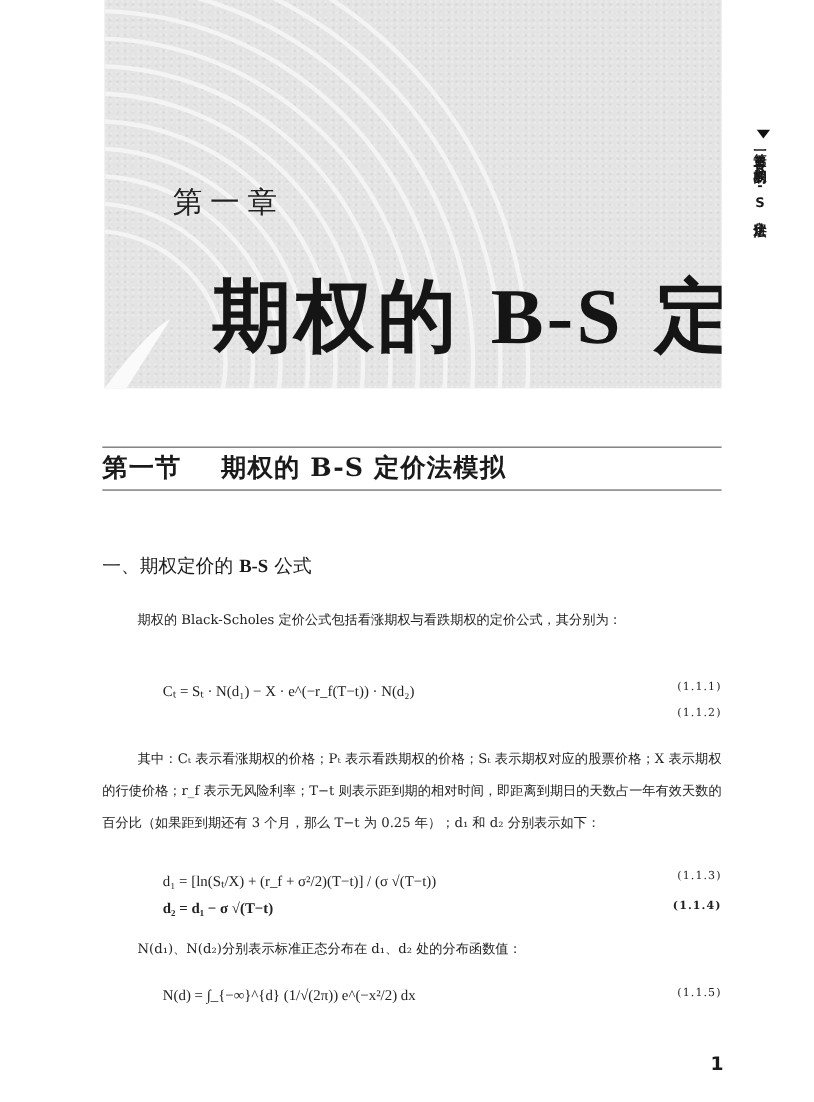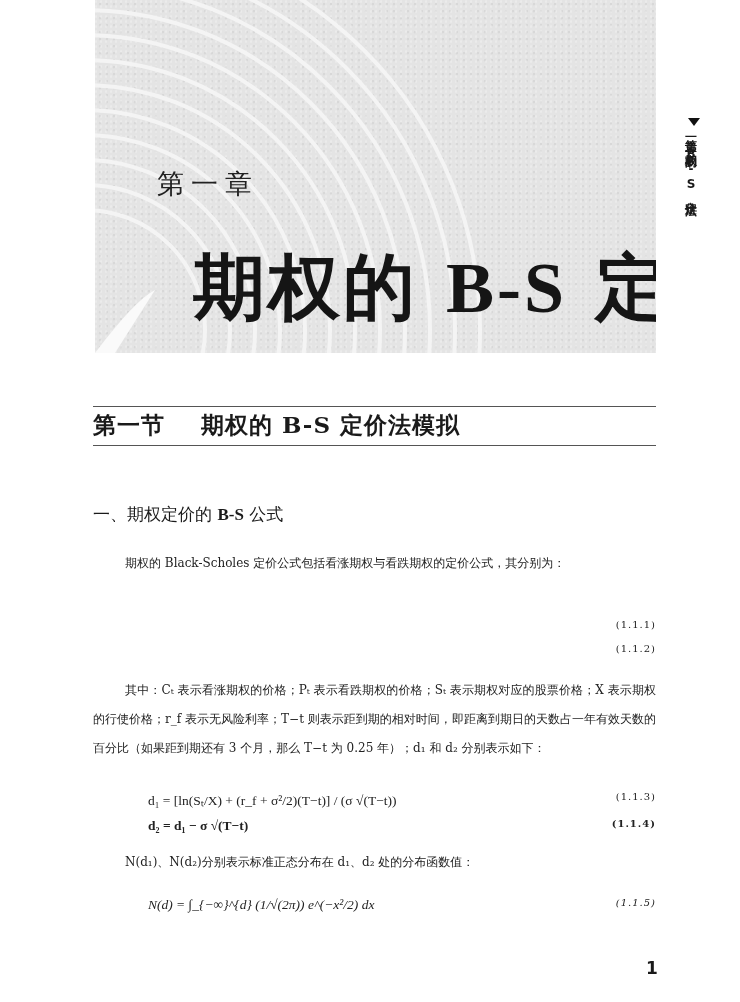--- a/index.html
+++ b/index.html
@@ -103,20 +103,21 @@
   <span>一、期权定价的</span>
   <b>B-S</b>
   <span>公式</span>
 </div>
 
 <div class="para" style="top:549px;">
   <span class="ind"></span><span>期权的 Black-Scholes 定价公式包括看涨期权与看跌期权的定价公式，其分别为：</span>
 </div>
 
 <div class="eq" style="top:619px;">
+  <span>Cₜ = Sₜ · N(d₁) − X · e^(−r_f(T−t)) · N(d₂)</span>
   <span class="num">(1.1.1)</span>
 </div>
 <div class="eq" style="top:643px;">
   <span class="num">(1.1.2)</span>
 </div>
 
 <div class="para" style="top:676px;">
   <span class="ind"></span><span>其中：Cₜ 表示看涨期权的价格；Pₜ 表示看跌期权的价格；Sₜ 表示期权对应的股票价格；X 表示期权的行使价格；r_f 表示无风险利率；T−t 则表示距到期的相对时间，即距离到期日的天数占一年有效天数的百分比（如果距到期还有 3 个月，那么 T−t 为 0.25 年）；d₁ 和 d₂ 分别表示如下：</span>
 </div>
 
@@ -126,18 +127,18 @@
 </div>
 <div class="eq" style="top:818px;font-weight:bold;">
   <span>d₂ = d₁ − σ √(T−t)</span>
   <span class="num">(1.1.4)</span>
 </div>
 
 <div class="para" style="top:848px;">
   <span class="ind"></span><span>N(d₁)、N(d₂)分别表示标准正态分布在 d₁、d₂ 处的分布函数值：</span>
 </div>
 
-<div class="eq" style="top:897px;font-style:italic;">
+<div class="eq" style="top:897px;">
   <span>N(d) = ∫_{−∞}^{d} (1/√(2π)) e^(−x²/2) dx</span>
   <span class="num">(1.1.5)</span>
 </div>
 
 <div class="page-num">1</div>
 
 </body></html>

